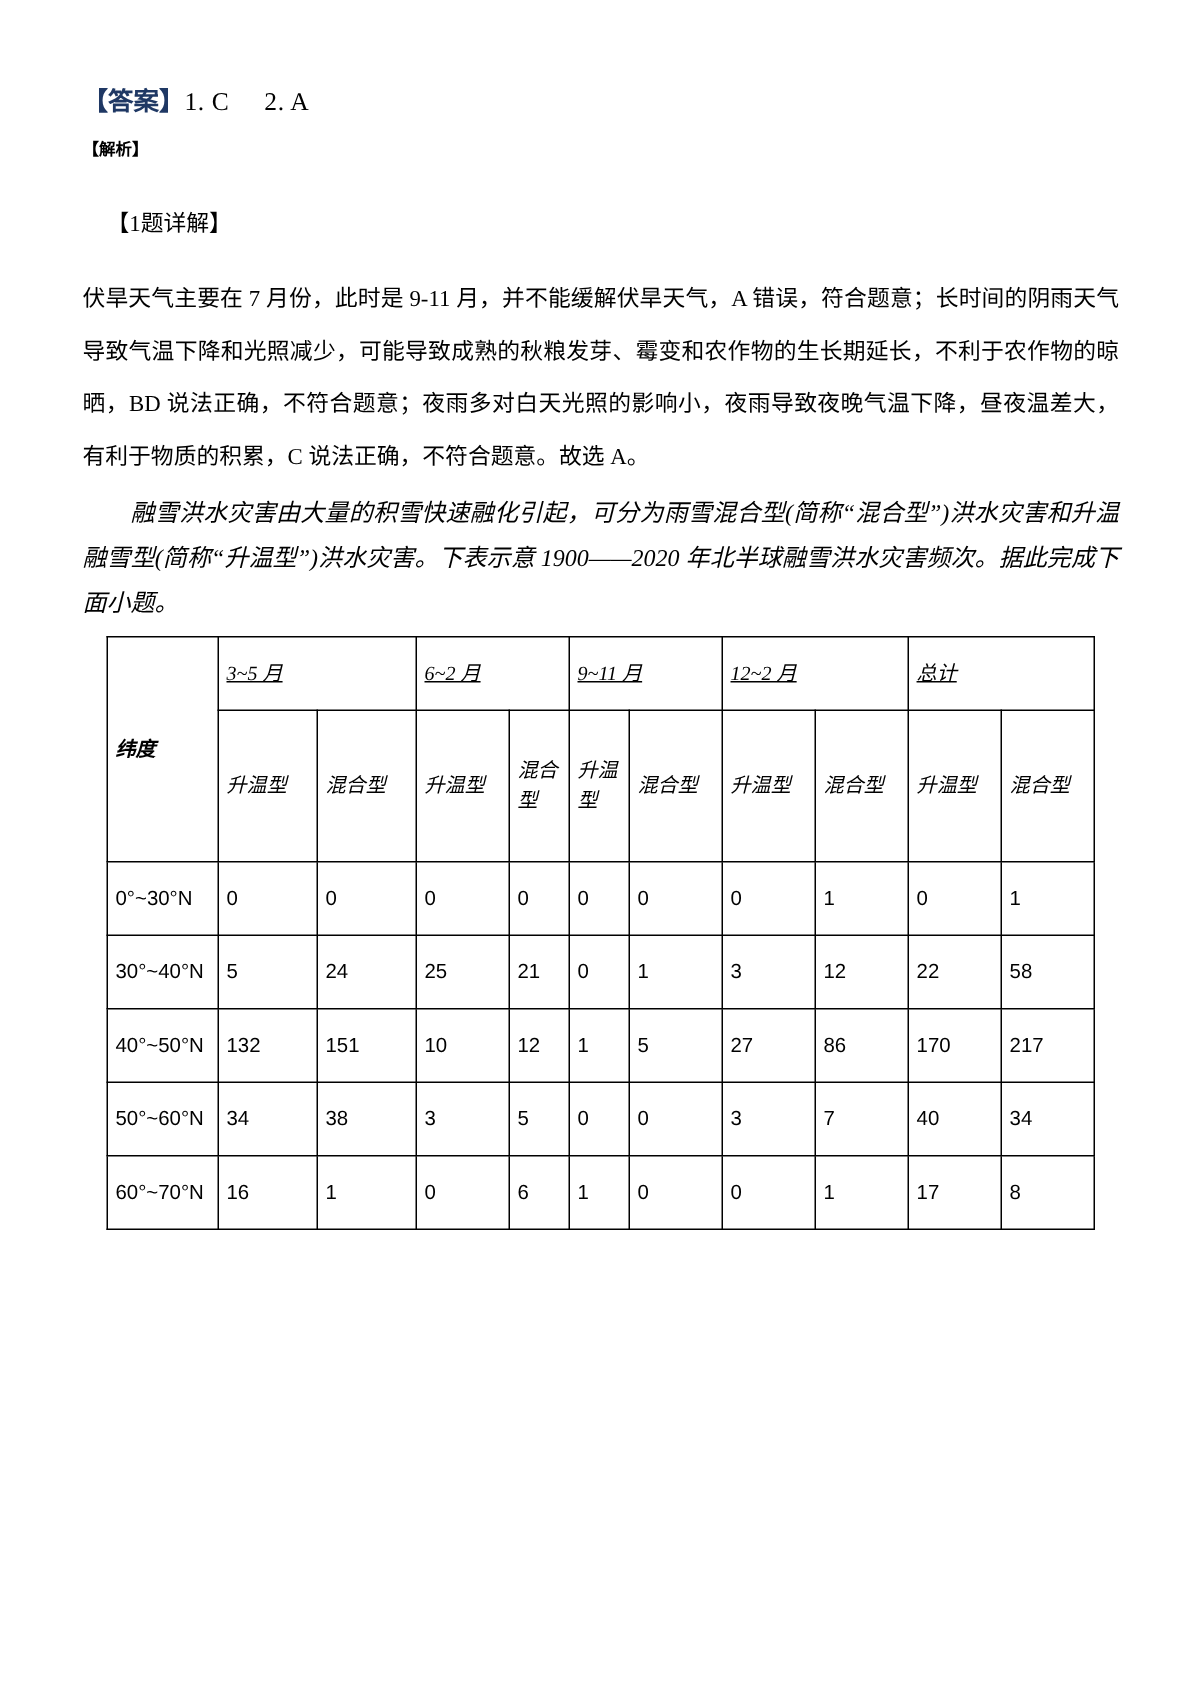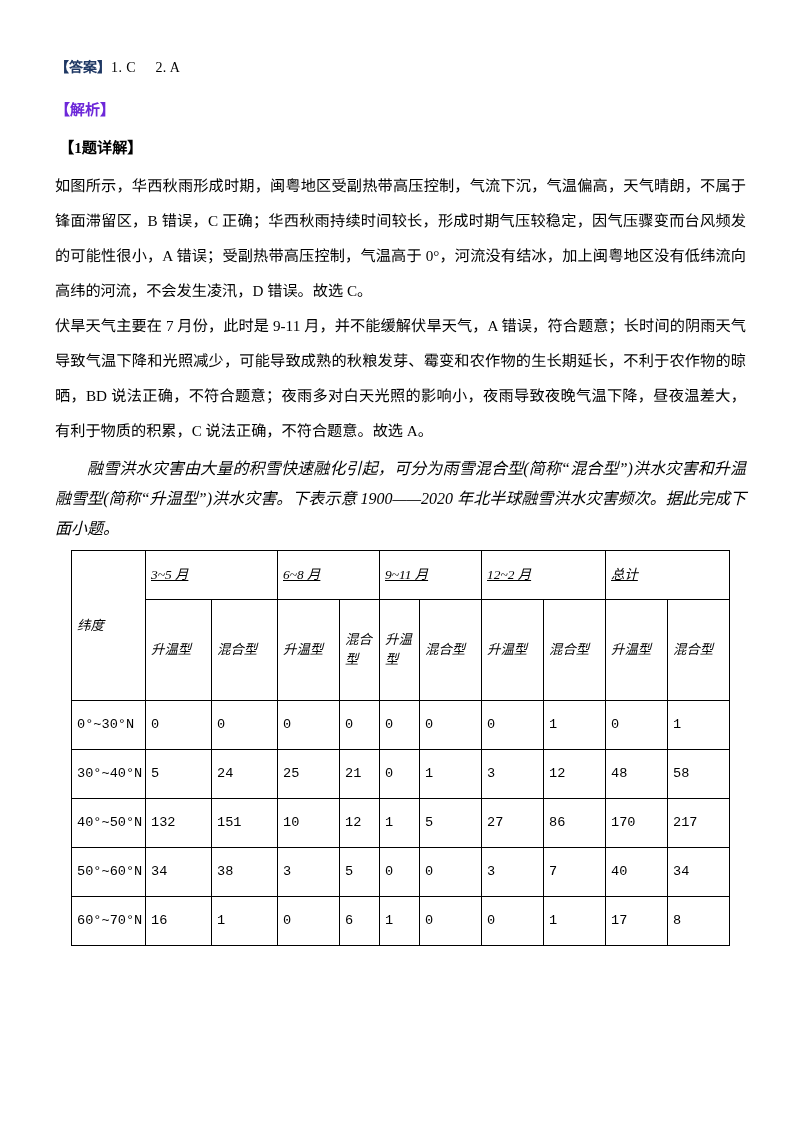--- a/index.html
+++ b/index.html
@@ -17,23 +17,23 @@
     overflow: hidden;
   }
   .page {
     position: relative;
     width: 794px;
     height: 1123px;
     box-sizing: border-box;
     padding: 52px 48px 0 55px;
   }
   .answer-line {
-    font-size: 14px;
+    font-size: 17px;
     line-height: 32px;
-    margin-bottom: 10px;
+    margin-bottom: 0;
   }
   .tag {
     color: #1f3864;
     font-weight: bold;
     font-family: "Liberation Serif", "DejaVu Serif", serif;
   }
   .tag-black {
     color: #000000;
     font-weight: normal;
   }
@@ -46,27 +46,27 @@
     font-size: 15.2px;
     line-height: 35px;
     text-align: justify;
     text-justify: inter-ideograph;
     word-break: break-all;
     margin: 0;
   }
   .section-head {
     font-size: 15.2px;
     line-height: 33px;
-    font-weight: bold;
-    margin: 4px;
+    font-weight: normal;
+    margin: 16px;
   }
   .blue-head {
-    font-size: 15px;
+    font-size: 11px;
     line-height: 33px;
-    color: #6d28d9;
+    color: #000000;
     font-weight: bold;
     margin: 0;
   }
 
   
   .intro {
     font-style: italic;
     font-size: 16px;
     line-height: 30px;
     text-indent: 2em;
@@ -105,25 +105,26 @@
     vertical-align: middle;
     text-decoration: underline;
   }
   table.freq thead th.sub {
     height: 92px;
     vertical-align: middle;
   }
   table.freq th.lat-head {
     vertical-align: middle;
     text-align: left;
+    font-weight: bold;
   }
   table.freq tbody td {
     height: 40px;
     font-style: normal;
-    font-family: Liberation Mono, monospace;
+    font-family: Liberation Sans, sans-serif;
     font-size: 13.6px;
   }
   table.freq tbody td.lat {
     font-style: normal;
     white-space: nowrap;
     font-size: 13.6px;
   }
   
   col.c0 { width: 74px; }
   col.c1 { width: 66px; }
@@ -142,21 +143,20 @@
 
 <div class="page">
 
   <div class="answer-line">
     <span class="tag">【答案】</span><span class="answer-values">1. C&nbsp;&nbsp;&nbsp;&nbsp;&nbsp;2. A</span>
   </div>
 
   <div class="blue-head">【解析】</div>
 
   <div class="section-head">【1题详解】</div>
-  <p class="para">如图所示，华西秋雨形成时期，闽粤地区受副热带高压控制，气流下沉，气温偏高，天气晴朗，不属于锋面滞留区，B 错误，C 正确；华西秋雨持续时间较长，形成时期气压较稳定，因气压骤变而台风频发的可能性很小，A 错误；受副热带高压控制，气温高于 0°，河流没有结冰，加上闽粤地区没有低纬流向高纬的河流，不会发生凌汛，D 错误。故选 C。</p>
 
   <p class="para"><span class="tag-black">伏旱天气主要在 7 月份，此时是 9-11 月，并不能缓解伏旱天气，A 错误，符合题意；长时间的阴雨天气导致气温下降和光照减少，可能导致成熟的秋粮发芽、霉变和农作物的生长期延长，不利于农作物的晾晒，BD 说法正确，不符合题意；夜雨多对白天光照的影响小，夜雨导致夜晚气温下降，昼夜温差大，有利于物质的积累，C 说法正确，不符合题意。故选 A。</span></p>
 
 
   <p class="intro">融雪洪水灾害由大量的积雪快速融化引起，可分为雨雪混合型(简称“混合型”)洪水灾害和升温融雪型(简称“升温型”)洪水灾害。下表示意 1900——2020 年北半球融雪洪水灾害频次。据此完成下面小题。</p>
 
   <div class="table-wrap">
     <table class="freq">
       <colgroup>
         <col class="c0">
@@ -168,21 +168,21 @@
           <col class="c6">
           <col class="c7">
           <col class="c8">
           <col class="c9">
           <col class="c10">
       </colgroup>
       <thead>
         <tr>
           <th class="lat-head" rowspan="2">纬度</th>
           <th class="grp" colspan="2">3~5 月</th>
-          <th class="grp" colspan="2">6~8 月</th>
+          <th class="grp" colspan="2">6~2 月</th>
           <th class="grp" colspan="2">9~11 月</th>
           <th class="grp" colspan="2">12~2 月</th>
           <th class="grp" colspan="2">总计</th>
         </tr>
         <tr>
           <th class="sub">升温型</th>
           <th class="sub">混合型</th>
           <th class="sub">升温型</th>
           <th class="sub">混合型</th>
           <th class="sub">升温型</th>
@@ -210,21 +210,21 @@
         <tr>
           <td class="lat">30°~40°N</td>
           <td>5</td>
           <td>24</td>
           <td>25</td>
           <td>21</td>
           <td>0</td>
           <td>1</td>
           <td>3</td>
           <td>12</td>
-          <td>48</td>
+          <td>22</td>
           <td>58</td>
         </tr>
         <tr>
           <td class="lat">40°~50°N</td>
           <td>132</td>
           <td>151</td>
           <td>10</td>
           <td>12</td>
           <td>1</td>
           <td>5</td>

